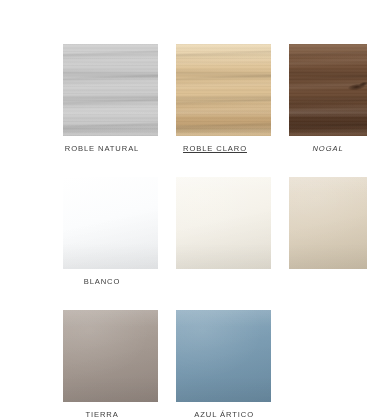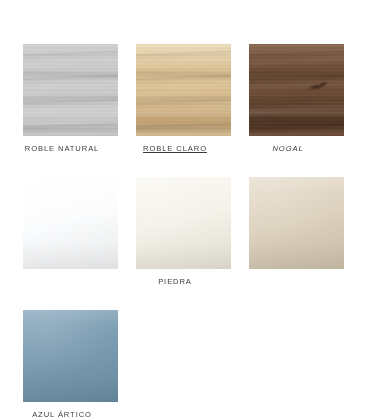--- a/index.html
+++ b/index.html
@@ -29,20 +29,21 @@
     top: 44px;
     width: 322px;
     display: grid;
     grid-template-columns: 95px 95px 95px;
     column-gap: 18px;
     row-gap: 23px;
   }
 
   .swatch-cell {
     width: 78px;
+    margin-left: 40px;
   }
 
   .swatch-chip {
     width: 95px;
     height: 92px;
     position: relative;
     overflow: hidden;
     background: #ccc;
   }
 
@@ -182,41 +183,48 @@
         <div class="sheen"></div>
       </div>
       <div class="swatch-label" style="color: rgb(59, 59, 59); font-style: italic;">NOGAL</div>
     </div>
 
     <div class="swatch-cell">
       <div class="swatch-chip" style="background: linear-gradient(165deg, rgb(255, 255, 255) 0%, rgb(251, 252, 253) 45%, rgb(240, 242, 244) 100%);">
         <div class="matte"></div>
         <div class="sheen"></div>
       </div>
+      <div class="swatch-label" style="color: rgb(59, 59, 59);">BLANCO</div>
     </div>
 
     <div class="swatch-cell">
       <div class="swatch-chip" style="background: linear-gradient(165deg, rgb(251, 249, 243) 0%, rgb(245, 242, 234) 45%, rgb(233, 228, 216) 100%);">
         <div class="matte"></div>
         <div class="sheen"></div>
       </div>
-      <div class="swatch-label" style="color: rgb(59, 59, 59);">PIEDRA</div>
     </div>
 
     <div class="swatch-cell">
       <div class="swatch-chip" style="background: linear-gradient(165deg, rgb(232, 223, 208) 0%, rgb(222, 211, 192) 45%, rgb(207, 194, 171) 100%);">
         <div class="matte"></div>
         <div class="sheen"></div>
       </div>
     </div>
 
+    <div class="swatch-cell">
+      <div class="swatch-chip" style="background: linear-gradient(165deg, rgb(180, 170, 162) 0%, rgb(165, 154, 146) 45%, rgb(148, 136, 129) 100%);">
+        <div class="matte"></div>
+        <div class="sheen"></div>
+      </div>
+      <div class="swatch-label" style="color: rgb(59, 59, 59);">TIERRA</div>
+    </div>
 
     <div class="swatch-cell">
       <div class="swatch-chip" style="background: linear-gradient(165deg, rgb(140, 171, 191) 0%, rgb(123, 156, 178) 45%, rgb(107, 141, 164) 100%);">
         <div class="matte"></div>
         <div class="sheen"></div>
       </div>
-      <div class="swatch-label" style="color: rgb(59, 59, 59);">AZUL ÁRTICO</div>
+      <div class="swatch-label" style="color: rgb(59, 59, 59); text-align: right;">AZUL ÁRTICO</div>
     </div>
 
 
   </div>
 </div>
 
 </body></html>

